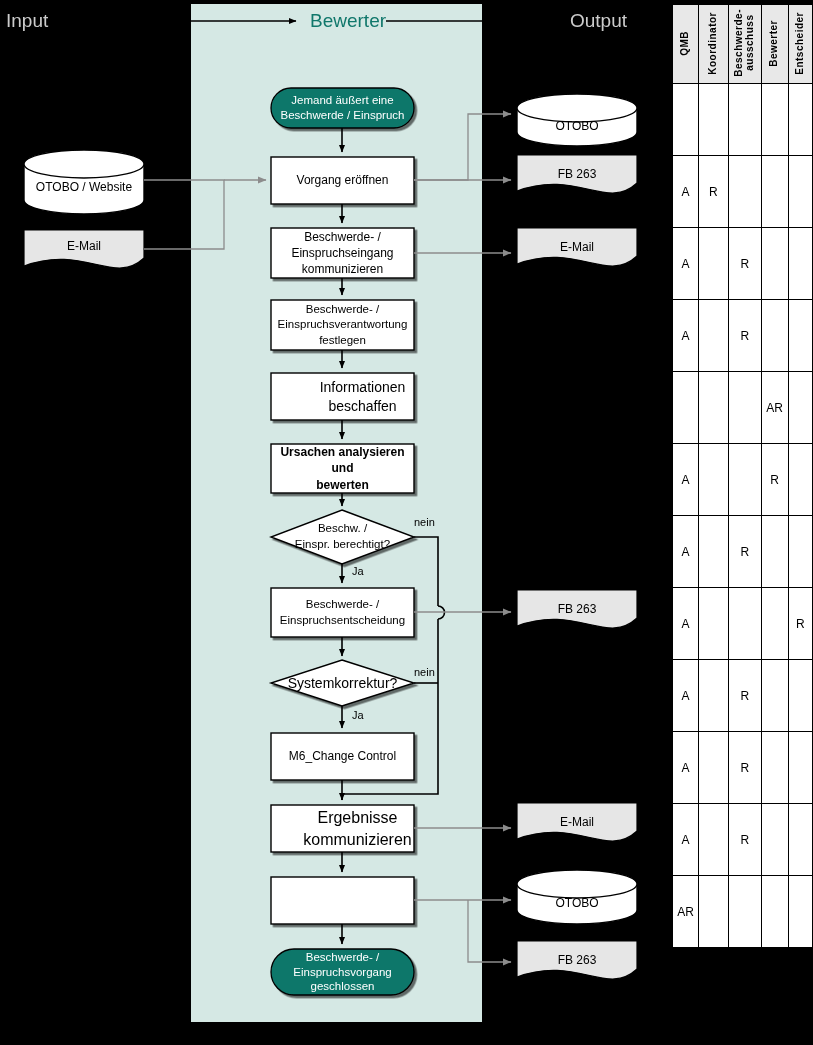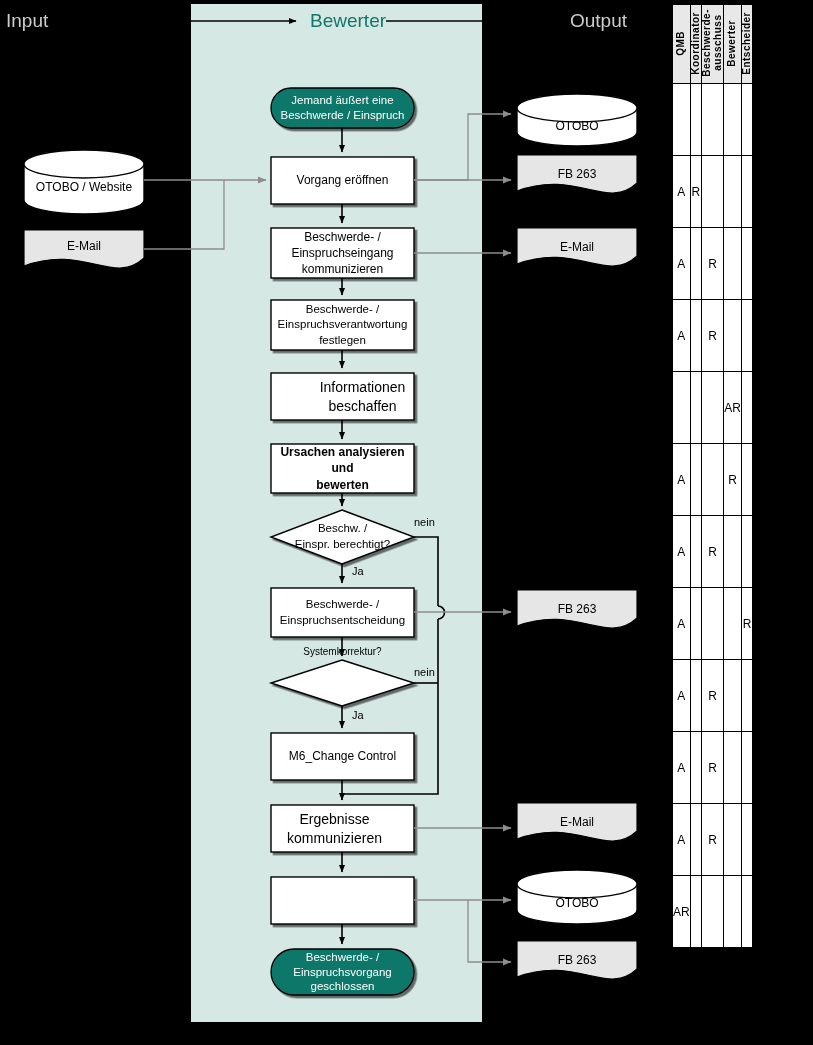--- a/index.html
+++ b/index.html
@@ -1,18 +1,18 @@
 <!DOCTYPE html>
 <html><head>
 <meta charset="utf-8">
 <style>
   html,body{margin:0;padding:0;background:#000;}
   body{width:813px;height:1045px;position:relative;overflow:hidden;
        font-family:"Liberation Sans","DejaVu Sans",sans-serif;}
-  #stage{position:absolute;left:0;top:0;width:740px;height:1045px;background:#000;}
+  #stage{position:absolute;left:0;top:0;width:813px;height:1045px;background:#000;}
   svg#diagram{position:absolute;left:0;top:0;}
 
   
   .raci{position:absolute;left:672px;top:4px;border-collapse:collapse;
         background:#fff;}
   .raci th,.raci td{border:1px solid #000;padding:0;text-align:center;
         font-size:11px;color:#000;background:#fff;}
   .raci th{background:#e8e8e8;height:78px;vertical-align:middle;
         font-weight:bold;font-size:10px;}
   .raci th span{display:inline-block;writing-mode:vertical-rl;
@@ -189,23 +189,23 @@
   <div style="position:absolute;left:269px;top:300px;width:147px;height:50px;display:flex;align-items:center;justify-content:center;text-align:center;font-size:11.5px;color:#000;white-space:pre-line;line-height:1.35;">Beschwerde- /
 Einspruchsverantwortung
 festlegen</div>
   <div style="position:absolute;left:271px;top:373px;width:143px;height:47px;display:flex;align-items:center;justify-content:center;text-align:center;font-size:14px;color:#000;white-space:pre-line;line-height:1.35;padding-left:20px;">Informationen beschaffen</div>
   <div style="position:absolute;left:271px;top:444px;width:143px;height:49px;display:flex;align-items:center;justify-content:center;text-align:center;font-size:12px;color:#000;white-space:pre-line;line-height:1.35;font-weight:bold;">Ursachen analysieren und
 bewerten</div>
   <div style="position:absolute;left:271px;top:513px;width:143px;height:48px;display:flex;align-items:center;justify-content:center;text-align:center;font-size:11.5px;color:#000;white-space:pre-line;line-height:1.35;">Beschw. /
 Einspr. berechtigt?</div>
   <div style="position:absolute;left:269px;top:588px;width:147px;height:49px;display:flex;align-items:center;justify-content:center;text-align:center;font-size:11.5px;color:#000;white-space:pre-line;line-height:1.35;">Beschwerde- /
 Einspruchsentscheidung</div>
-  <div style="position:absolute;left:271px;top:629px;width:143px;height:46px;display:flex;align-items:center;justify-content:center;text-align:right;font-size:10px;color:#000;white-space:pre-line;line-height:1.35;">Systemkorrektur?</div>
+  <div style="position:absolute;left:271px;top:660px;width:143px;height:46px;display:flex;align-items:center;justify-content:center;text-align:right;font-size:14px;color:#000;white-space:pre-line;line-height:1.35;">Systemkorrektur?</div>
   <div style="position:absolute;left:271px;top:733px;width:143px;height:47px;display:flex;align-items:center;justify-content:center;text-align:center;font-size:12px;color:#000;white-space:pre-line;line-height:1.35;">M6_Change Control</div>
-  <div style="position:absolute;left:263px;top:805px;width:143px;height:47px;display:flex;align-items:center;justify-content:center;text-align:center;font-size:14px;color:#000;white-space:pre-line;line-height:1.35;">Ergebnisse kommunizieren</div>
+  <div style="position:absolute;left:286px;top:805px;width:143px;height:47px;display:flex;align-items:center;justify-content:center;text-align:center;font-size:16px;color:#000;white-space:pre-line;line-height:1.35;">Ergebnisse kommunizieren</div>
   <div style="position:absolute;left:271px;top:949px;width:143px;height:46px;display:flex;align-items:center;justify-content:center;text-align:center;font-size:11.5px;color:#fff;white-space:pre-line;line-height:1.3;">Beschwerde- /
 Einspruchsvorgang
 geschlossen</div>
 
   <div style="position:absolute;left:352px;top:565px;font-size:11px;color:#000;">Ja</div>
   <div style="position:absolute;left:414px;top:516px;font-size:11px;color:#000;">nein</div>
   <div style="position:absolute;left:352px;top:709px;font-size:11px;color:#000;">Ja</div>
   <div style="position:absolute;left:414px;top:666px;font-size:11px;color:#000;">nein</div>
 
   <div style="position:absolute;left:517px;top:119px;width:120px;text-align:center;font-size:12px;color:#000;">OTOBO</div>

